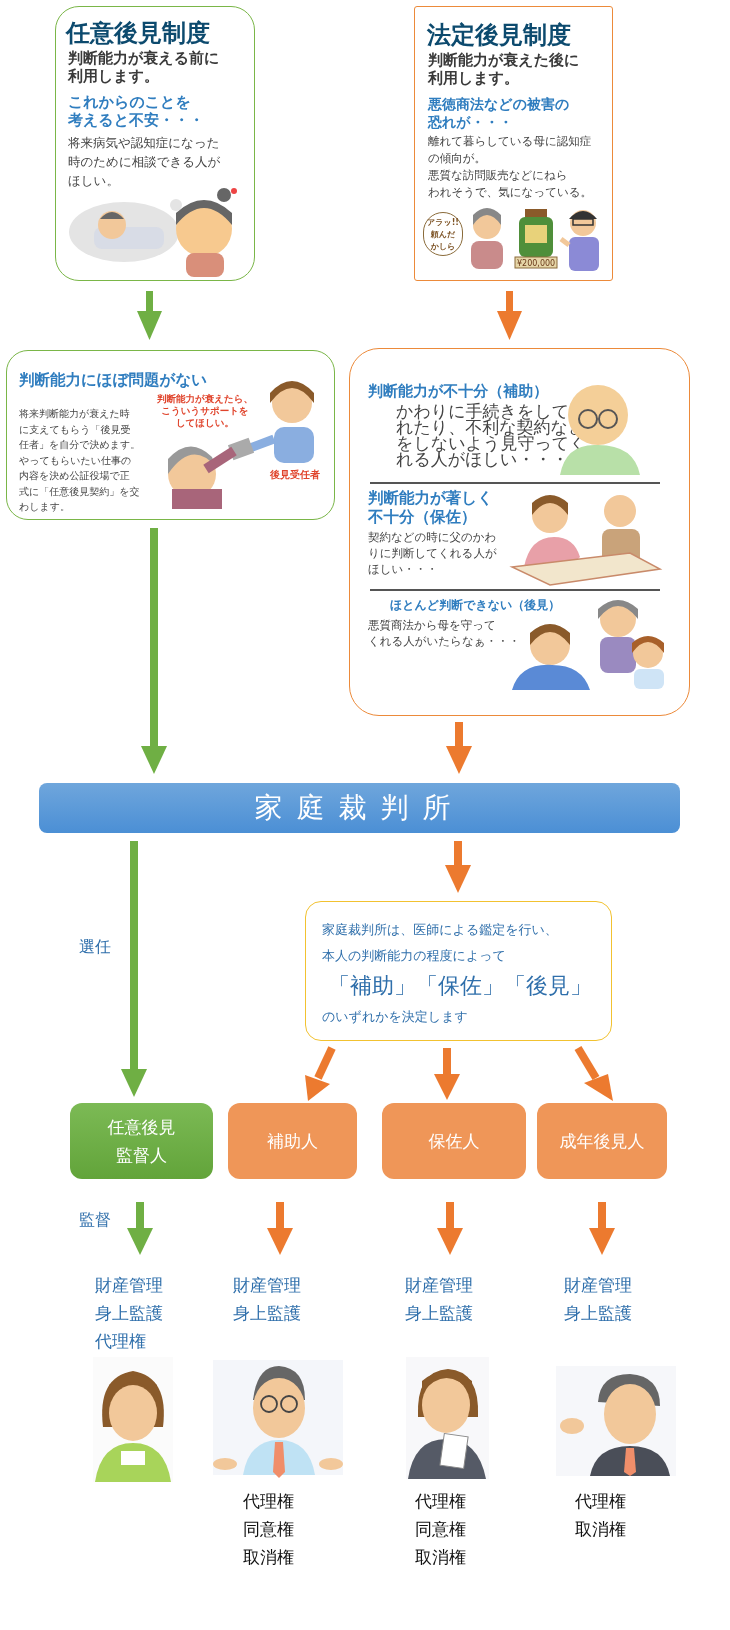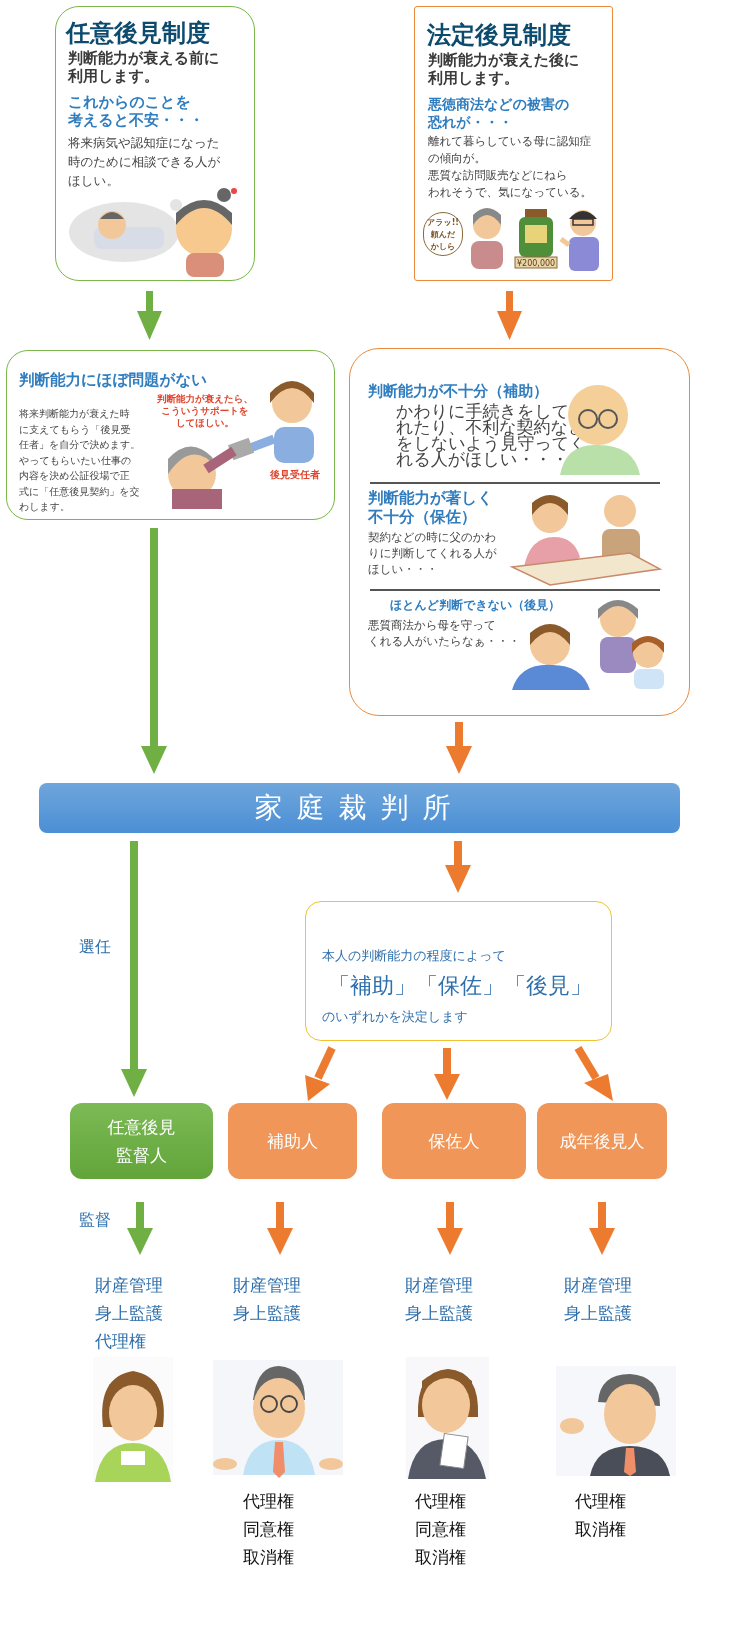--- a/index.html
+++ b/index.html
@@ -247,20 +247,21 @@
     <rect x="124" y="74" width="30" height="20" rx="6" fill="#cfe4f6"></rect>
   </svg>
 </div>
 
 <div class="court">家庭裁判所</div>
 
 <div class="side-label" style="left:79px;top:937px;">選任</div>
 <div class="side-label" style="left:79px;top:1210px;">監督</div>
 
 <div class="note">
+  <div class="abs l" style="left:16px;top:15px;">家庭裁判所は、医師による鑑定を行い、</div>
   <div class="abs l" style="left:16px;top:41px;">本人の判断能力の程度によって</div>
   <div class="abs big" style="left:22px;top:69px;">「補助」「保佐」「後見」</div>
   <div class="abs l" style="left:16px;top:102px;">のいずれかを決定します</div>
 </div>
 
 <div class="role role-g" style="left:70px;width:143px;">
   <div>任意後見</div>
   <div>監督人</div>
 </div>
 <div class="role role-o" style="left:228px;width:129px;border-radius:12px;">

